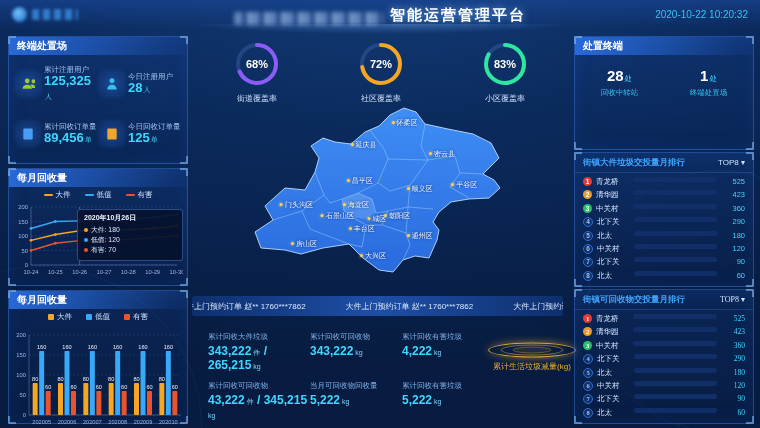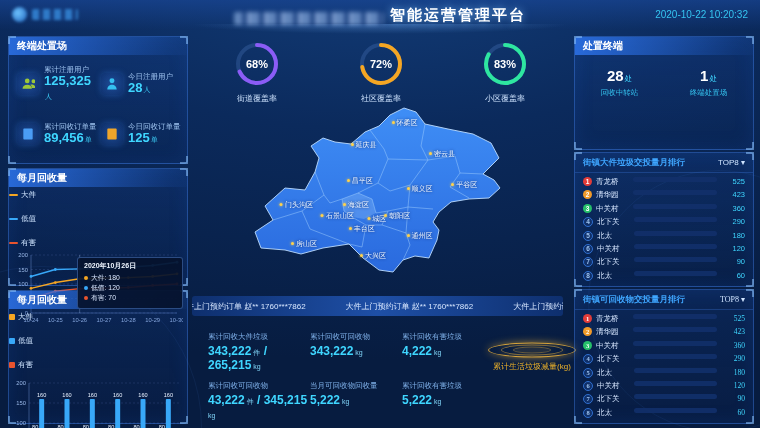--- a/index.html
+++ b/index.html
@@ -52,21 +52,21 @@
   .stat-ico{width:22px;height:22px;flex:0 0 22px;border-radius:5px;display:flex;align-items:center;justify-content:center;
     background:radial-gradient(circle at 50% 50%,rgba(60,130,240,.35),rgba(20,60,140,.25));
     box-shadow:0 0 6px rgba(60,140,255,.35);}
   .stat-txt{line-height:1.1;}
   .stat-label{font-size:7.5px;color:#9fc4f0;}
   .stat-val{font-size:13px;font-weight:bold;color:#3fd6ff;}
   .stat-unit{font-size:7px;color:#3fd6ff;font-weight:normal;margin-left:1px;}
   
   #p-daily{left:8px;top:168px;width:178px;height:116px;}
   #p-monthly{left:8px;top:290px;width:178px;height:132px;}
-  .legend{display:flex;justify-content:center;gap:14px;margin-top:3px;flex-direction:column;}
+  .legend{display:flex;justify-content:center;gap:14px;margin-top:3px;}
   .legend-item{display:flex;align-items:center;gap:3px;font-size:7.5px;color:#cfe4ff;cursor:pointer;}
   .lm-dash{width:9px;height:2.5px;border-radius:2px;}
   .lm-sq{width:6px;height:6px;border-radius:1px;}
   .plot{position:relative;margin:1px 2px 0 2px;}
   .tooltip{position:absolute;left:66px;top:8px;width:92px;padding:3px 6px 4px 6px;
     background:rgba(5,18,45,.93);border:1px solid rgba(100,160,255,.4);border-radius:3px;z-index:5;}
   .tt-title{font-size:7px;font-weight:bold;color:#eef5ff;margin-bottom:2px;}
   .tt-row{display:flex;align-items:center;gap:3px;font-size:6.8px;color:#dbe8ff;line-height:1.5;}
   .tt-dot{width:4px;height:4px;border-radius:50%;}
   

